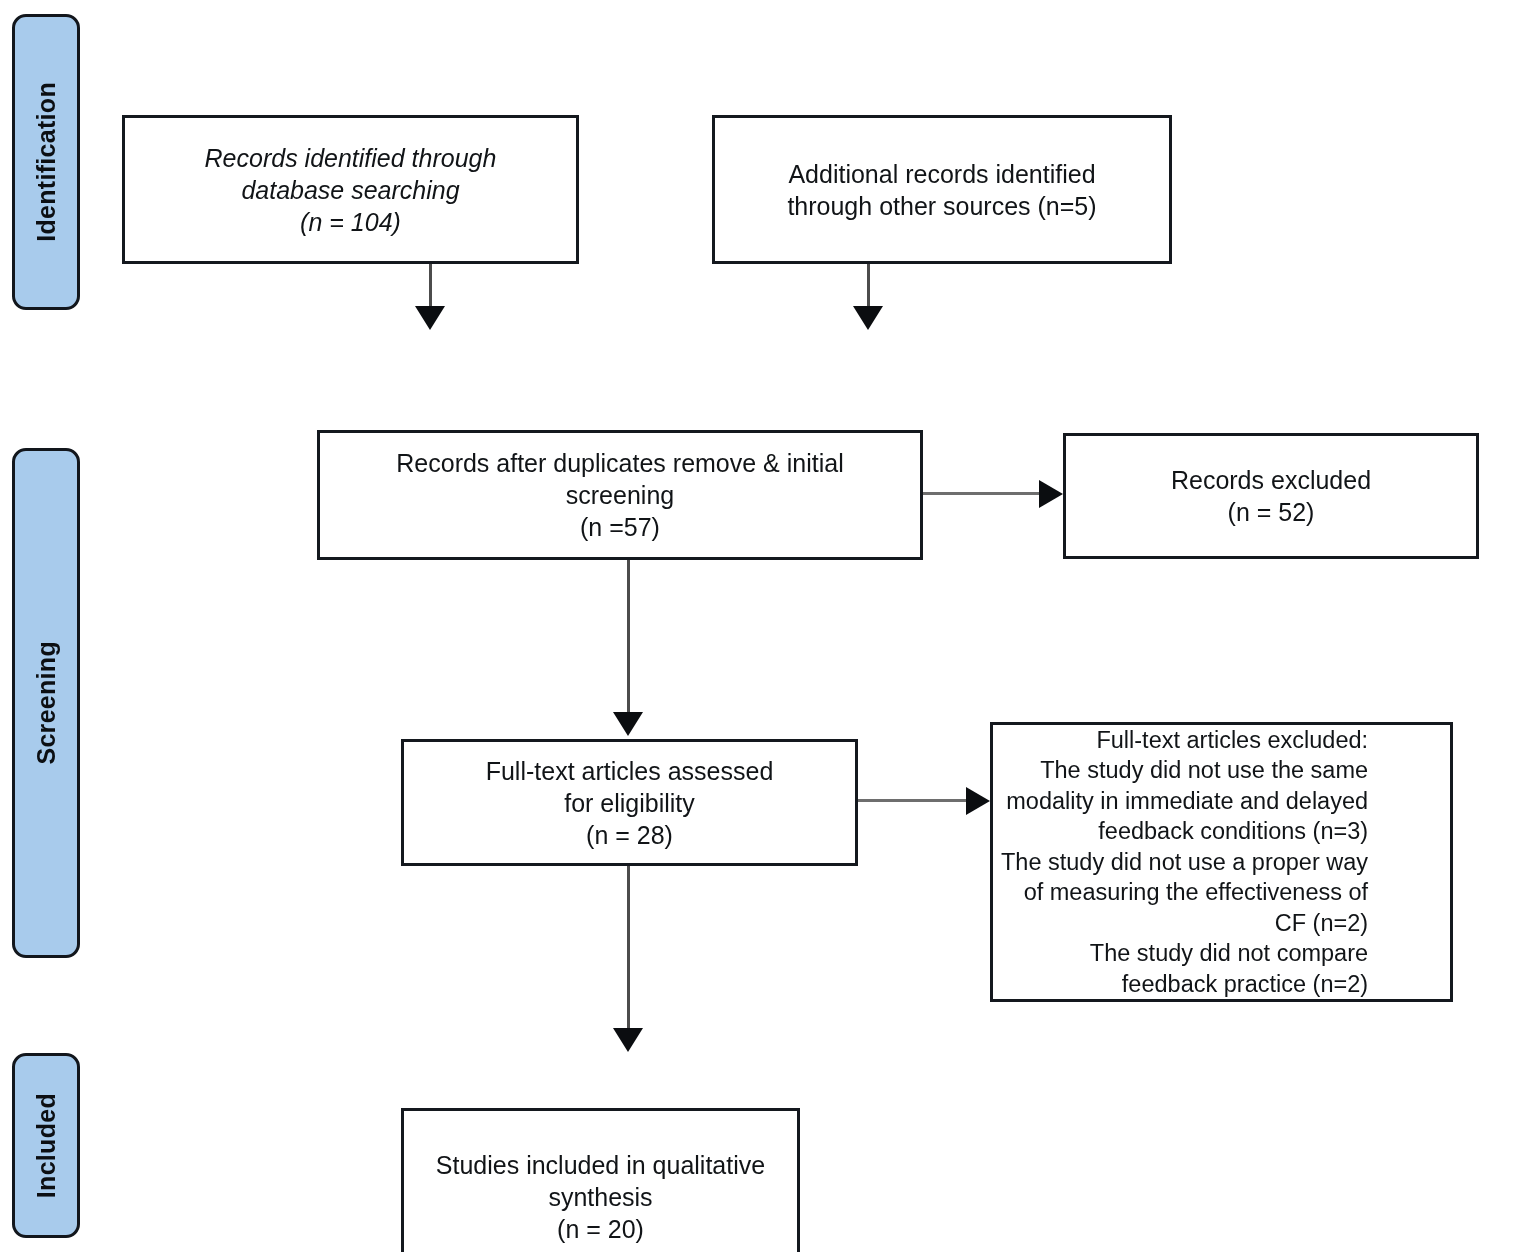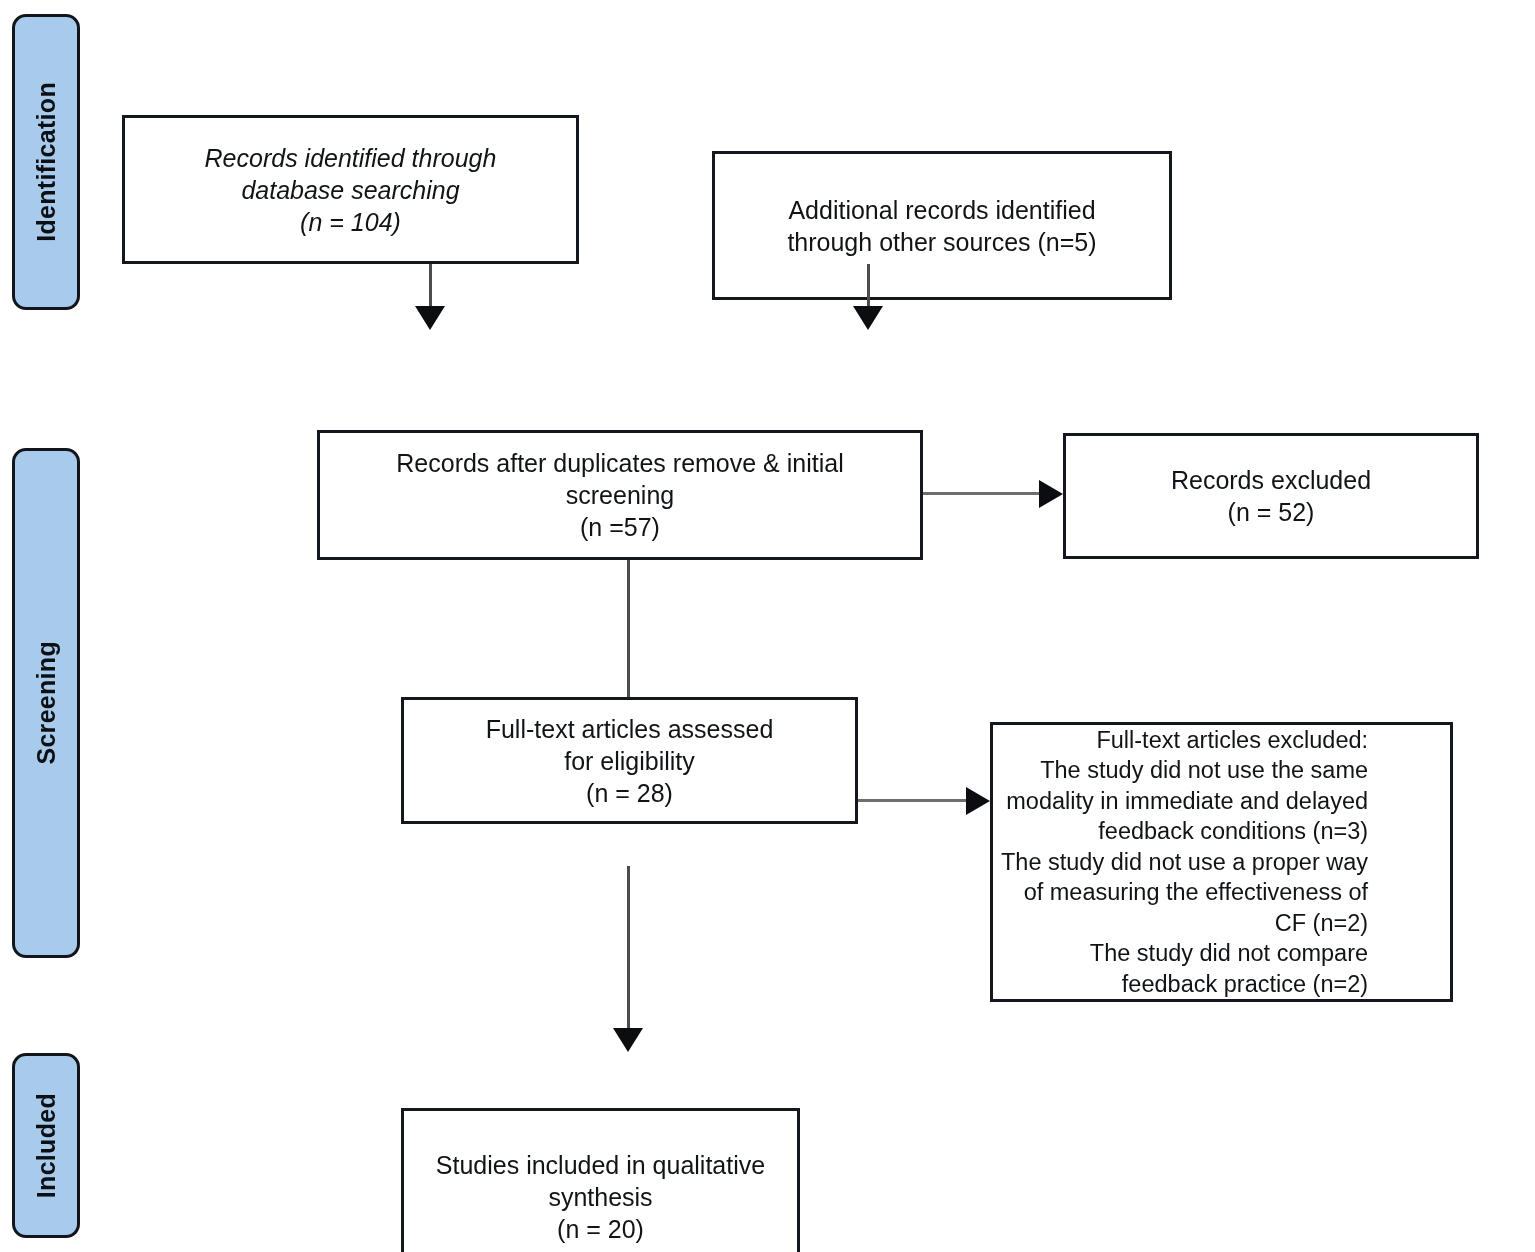--- a/index.html
+++ b/index.html
@@ -113,21 +113,21 @@
   <div class="stage-bar" style="left:12px; top:1053px; width:68px; height:185px;">
     <span class="stage-label">Included</span>
   </div>
 
   <div class="flow-box" style="left:122px; top:115px; width:457px; height:149px;font-style:italic;">
     <span class="flow-text">Records identified through
 database searching
 (n = 104)</span>
   </div>
 
-  <div class="flow-box" style="left:712px; top:115px; width:460px; height:149px;margin-top:36px;">
+  <div class="flow-box" style="left:712px; top:115px; width:460px; height:149px;">
     <span class="flow-text">Additional records identified
 through other sources (n=5)</span>
   </div>
 
   <div class="v-line" style="left:429px; top:264px; height:46px;"></div>
   <div class="arrow-down" style="left:415px; top:306px;"></div>
 
   <div class="v-line" style="left:867px; top:264px; height:46px;"></div>
   <div class="arrow-down" style="left:853px; top:306px;"></div>
 
@@ -141,21 +141,21 @@
     <span class="flow-text">Records excluded
 (n = 52)</span>
   </div>
 
   <div class="h-line" style="left:923px; top:492px; width:118px;"></div>
   <div class="arrow-right" style="left:1039px; top:480px;"></div>
 
   <div class="v-line" style="left:627px; top:560px; height:154px;"></div>
   <div class="arrow-down" style="left:613px; top:712px;"></div>
 
-  <div class="flow-box" style="left:401px; top:697px; width:457px; height:127px;">
+  <div class="flow-box" style="left:401px; top:739px; width:457px; height:127px;">
     <span class="flow-text">Full-text articles assessed
 for eligibility
 (n = 28)</span>
   </div>
 
   <div class="flow-box align-left" style="left:990px; top:722px; width:463px; height:280px;">
     <span class="flow-text left">      Full-text articles excluded:
 The study did not use the same
 modality in immediate and delayed
 feedback conditions (n=3)

